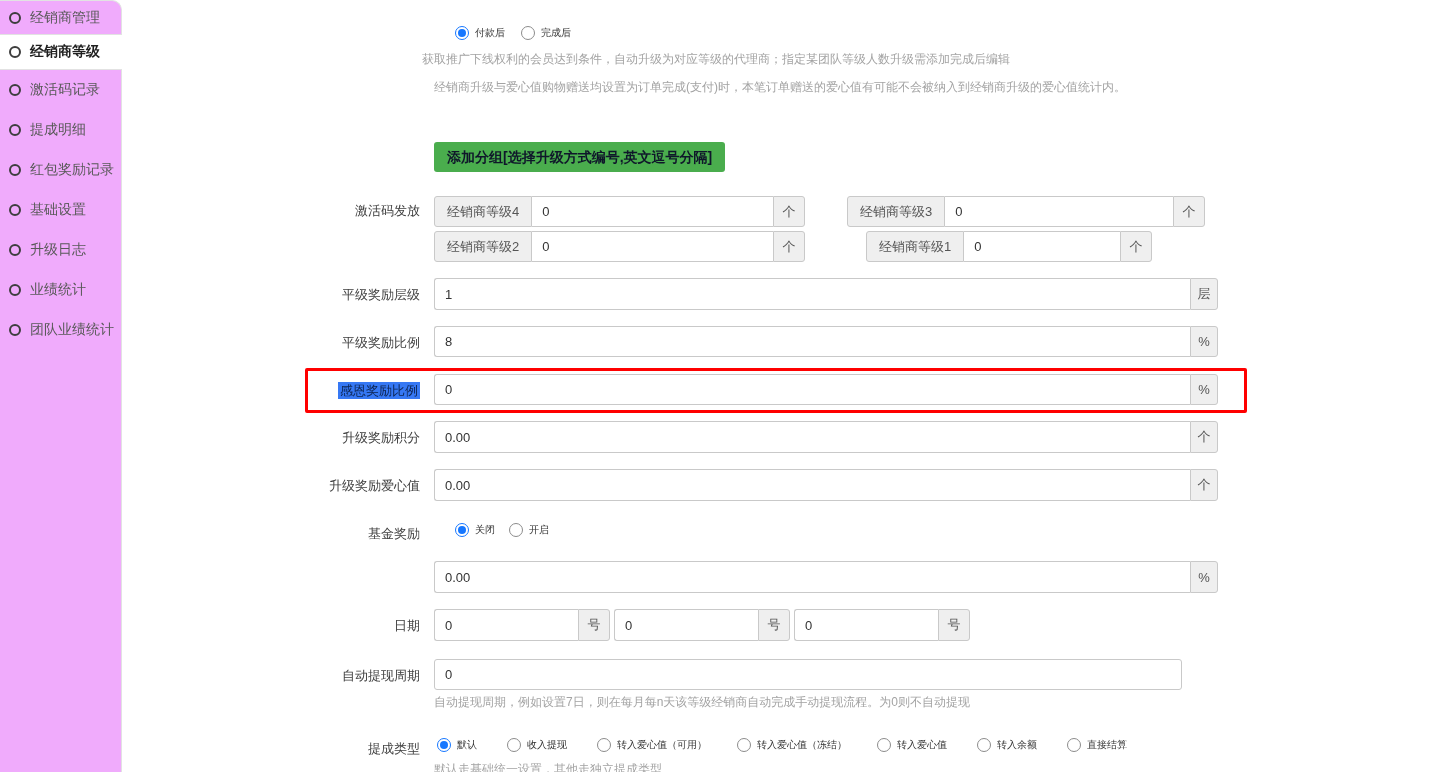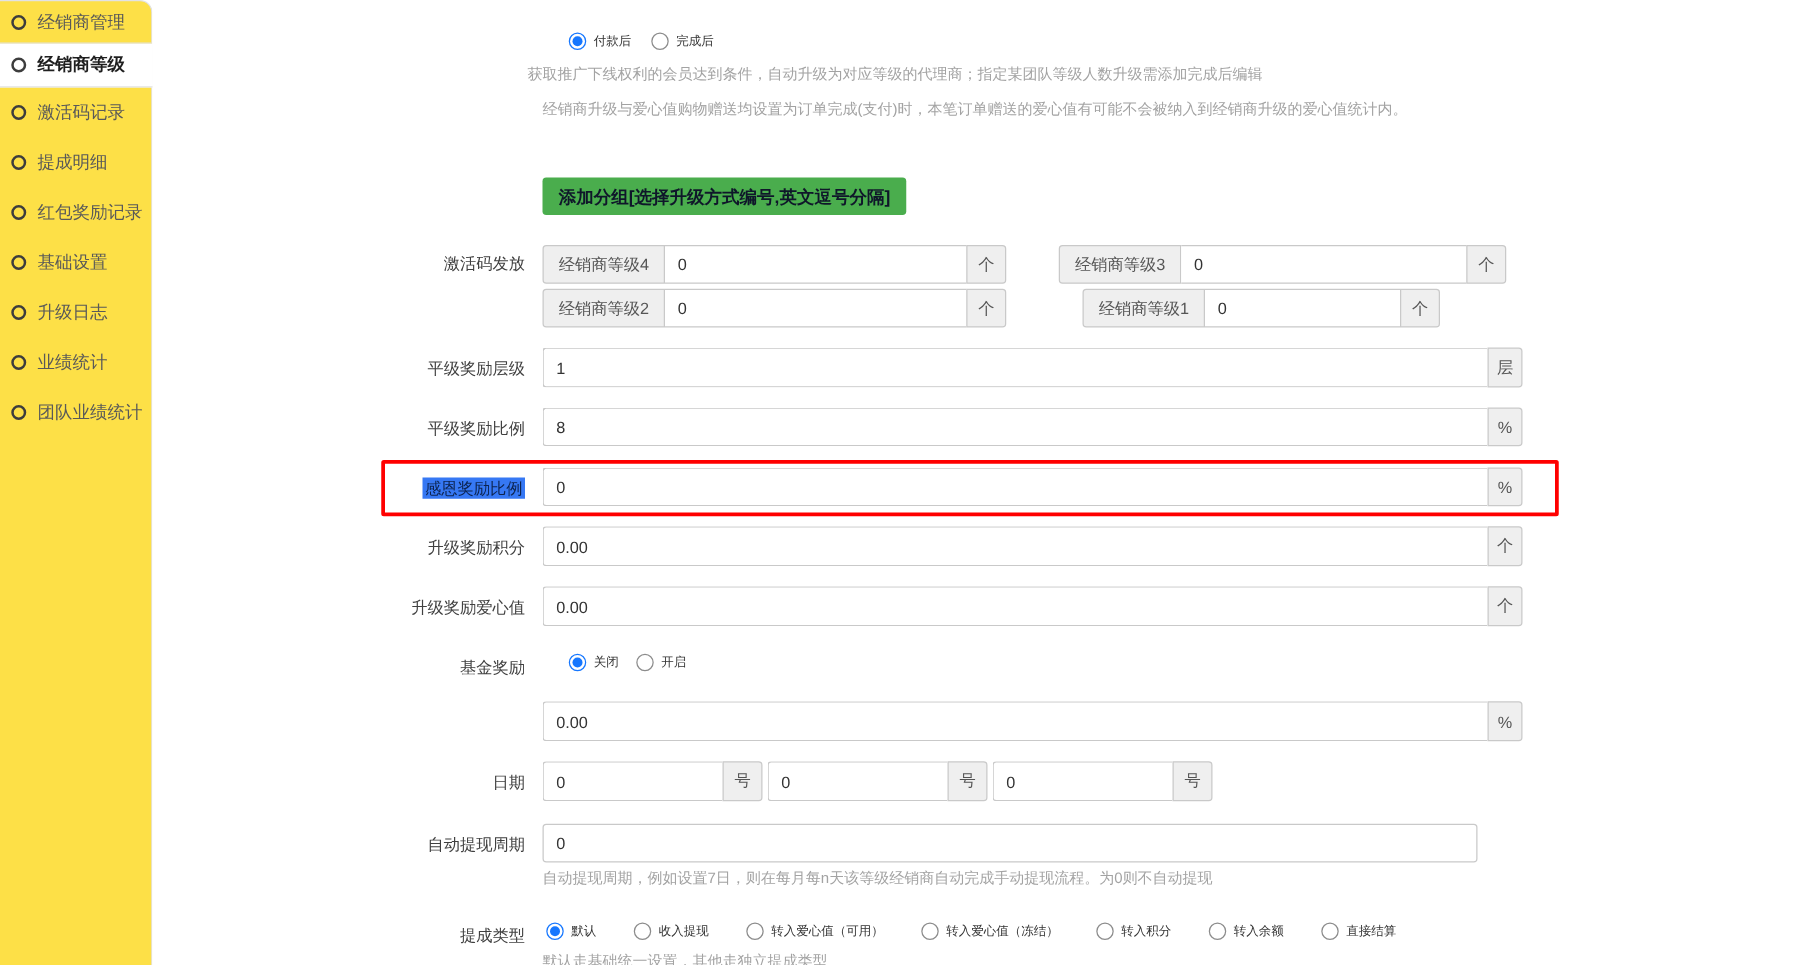--- a/index.html
+++ b/index.html
@@ -3,21 +3,21 @@
 <meta charset="utf-8">
 <style>
   * { box-sizing: border-box; margin: 0; padding: 0; }
   html,body { background:#fff; }
   body { font-family: "Liberation Sans", "DejaVu Sans", sans-serif; }
   .page { position:relative; width:1454px; height:772px; background:#fff; overflow:hidden; }
 
   
   .sidebar { position:absolute; left:0; top:0; width:122px; height:772px;
              border-right:1px solid #e2e2e2; border-top:1px solid #e2e2e2;
-             border-top-right-radius:10px; background:#fde047; }
+             border-top-right-radius:10px; background:#f0abfc; }
   .side-item { display:flex; align-items:center; gap:9px; height:40px; padding-left:9px;
                font-size:14px; color:#595959; cursor:pointer; width:121px; }
   .side-item.first { height:34px; border-bottom:1px solid #e2e2e2; }
   .side-item.active { height:35px; border-bottom:1px solid #e2e2e2; background:#fff;
                       width:122px; position:relative; z-index:2; color:#1f1f1f; font-weight:bold; }
   .o-icon { width:12px; height:12px; border:2px solid #3d3d3d; border-radius:50%; flex:0 0 auto; }
 
   
   .row-label { position:absolute; left:121px; width:299px; text-align:right;
                font-size:13px; color:#404040; line-height:16px; }
@@ -216,21 +216,21 @@
     <div class="radio-opt">
       <span class="radio"></span>
       <span>转入爱心值（可用）</span>
     </div>
     <div class="radio-opt">
       <span class="radio"></span>
       <span>转入爱心值（冻结）</span>
     </div>
     <div class="radio-opt">
       <span class="radio"></span>
-      <span>转入积分</span>
+      <span>转入爱心值</span>
     </div>
     <div class="radio-opt">
       <span class="radio"></span>
       <span>转入余额</span>
     </div>
     <div class="radio-opt">
       <span class="radio"></span>
       <span>直接结算</span>
     </div>
   </div>

